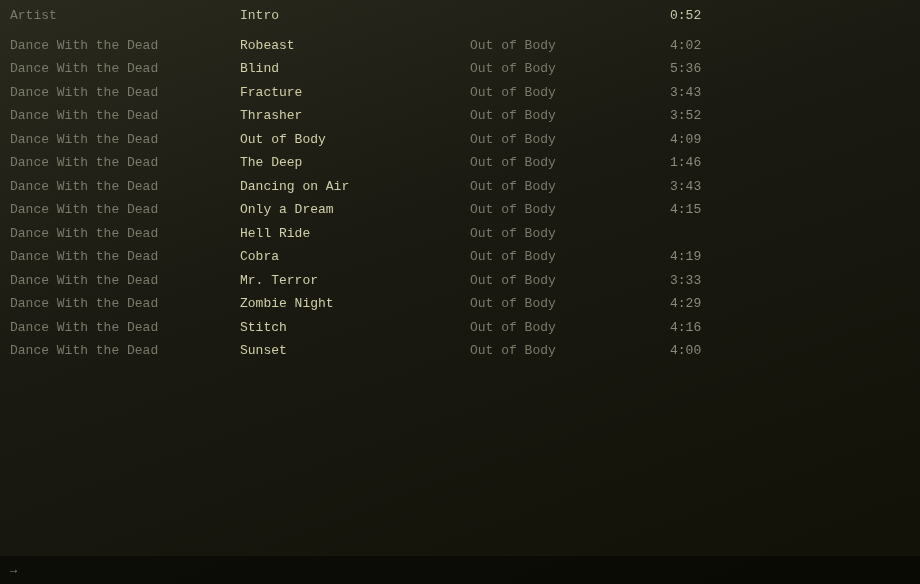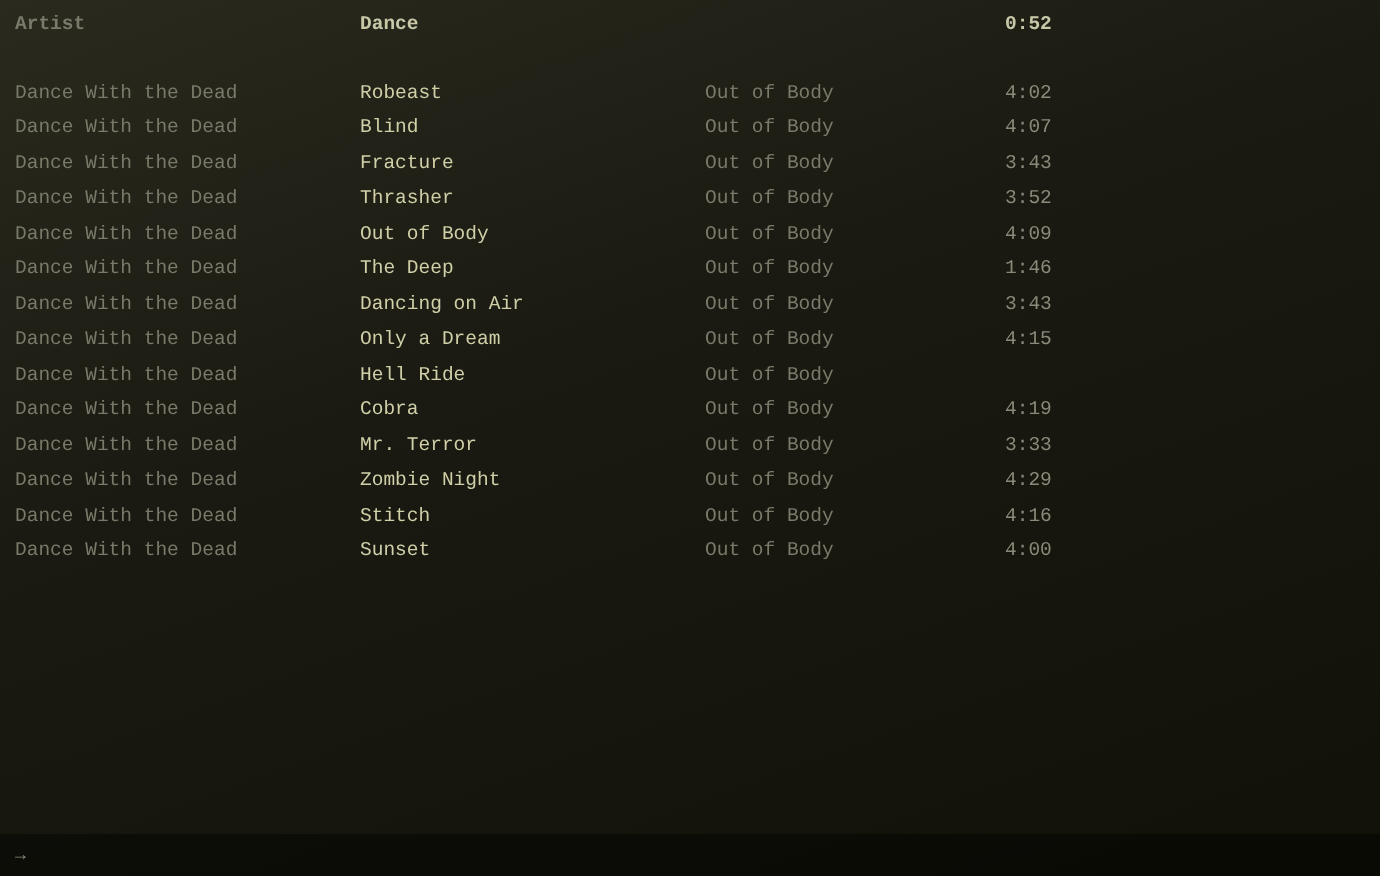--- a/index.html
+++ b/index.html
@@ -26,22 +26,22 @@
 
     .track-row {
       display: grid;
       grid-template-columns: 230px 230px 200px 1fr;
       padding: 2px 10px;
       line-height: 1.5;
     }
 
     .track-row.header {
       color: #c8c8a8;
-      font-weight: bold;
-      margin-bottom: 18px;
+      font-weight: normal;
+      margin-bottom: 2px;
     }
 
     .track-row .artist {
       color: #7a7a6a;
     }
 
     .track-row .title {
       color: #d0cfa8;
     }
 
@@ -80,38 +80,38 @@
       color: #8a8a7a;
     }
   </style>
 </head>
 <body>
 
 <div class="track-list">
 
   <div class="track-row header">
     <span class="artist">Artist</span>
-    <span class="title title-col">Dance</span>
+    <span class="title title-col">Intro</span>
     <span class="album"></span>
     <span class="duration">0:52</span>
   </div>
 </div>
 
 <div id="rows-container">
     <div class="track-row">
       <span class="artist">Dance With the Dead</span>
       <span class="title">Robeast</span>
       <span class="album">Out of Body</span>
       <span class="duration">4:02</span>
     </div>
     <div class="track-row">
       <span class="artist">Dance With the Dead</span>
       <span class="title">Blind</span>
       <span class="album">Out of Body</span>
-      <span class="duration">4:07</span>
+      <span class="duration">5:36</span>
     </div>
     <div class="track-row">
       <span class="artist">Dance With the Dead</span>
       <span class="title">Fracture</span>
       <span class="album">Out of Body</span>
       <span class="duration">3:43</span>
     </div>
     <div class="track-row">
       <span class="artist">Dance With the Dead</span>
       <span class="title">Thrasher</span>

